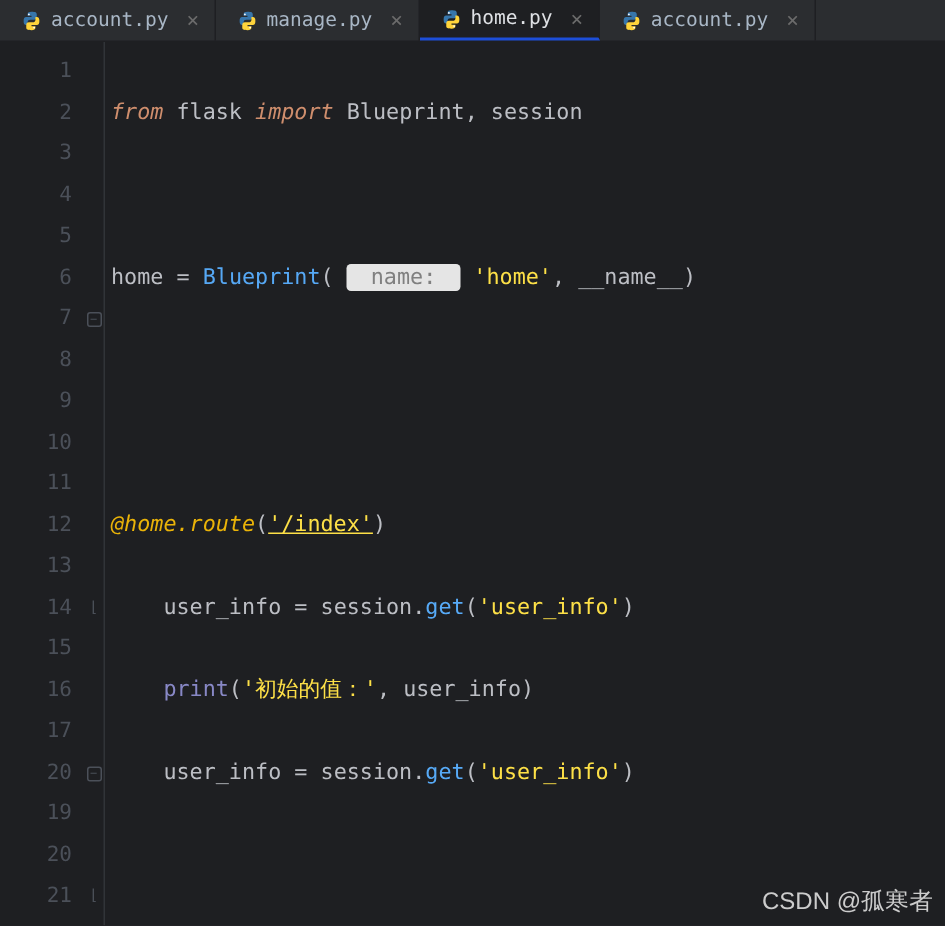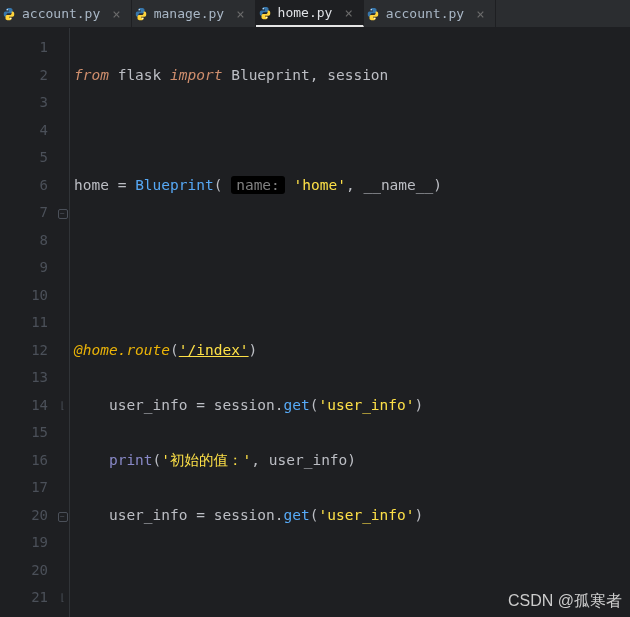--- a/index.html
+++ b/index.html
@@ -16,31 +16,31 @@
     .tab-bar {
       height: 28px;
       background: #2B2D30;
       display: flex;
       align-items: stretch;
       border-bottom: 1px solid #1E1F22;
     }
     .tab {
       display: flex;
       align-items: center;
-      padding: 0 8px 0 2px;
+      padding: 0 8px 0 14px;
       gap: 6px;
       color: #A9B7C6;
       cursor: pointer;
       border-right: 1px solid #1E1F22;
       font-size: 13px;
     }
     .tab.active {
       background: #1E1F22;
       color: #DFE1E5;
-      border-bottom: 2px solid #e5e5e5;
+      border-bottom: 2px solid #1d4ed8;
     }
     .py-icon {
       width: 14px;
       height: 14px;
       display: inline-block;
     }
     .close-x {
       color: #6B6B6B;
       font-size: 14px;
       margin-left: 4px;
@@ -82,21 +82,21 @@
       color: #BCBEC4;
       white-space: pre;
       position: relative;
     }
     .code-line { height: 27.5px; }
     
     .kw { color: #CF8E6D; font-style: italic; }
     .fn { color: #56A8F5; }
     .fn2 { color: #57AAF7; }
     .str { color: #fde047; }
-    .param { color: #808080; background: #000000; border-radius: 3px; padding: 1px 5px; font-style: normal;}
+    .param { color: #808080; background: #e5e5e5; border-radius: 3px; padding: 1px 16px; font-style: normal;}
     .buil { color: #8888C6; }
     .dec { color: #eab308; font-style: italic; margin-top: 16px; }
     .ident { color: #BCBEC4; }
     .watermark {
       position: absolute;
       bottom: 5px;
       right: 8px;
       color: #CCCCCC;
       font-size: 16px;
       font-family: sans-serif;

